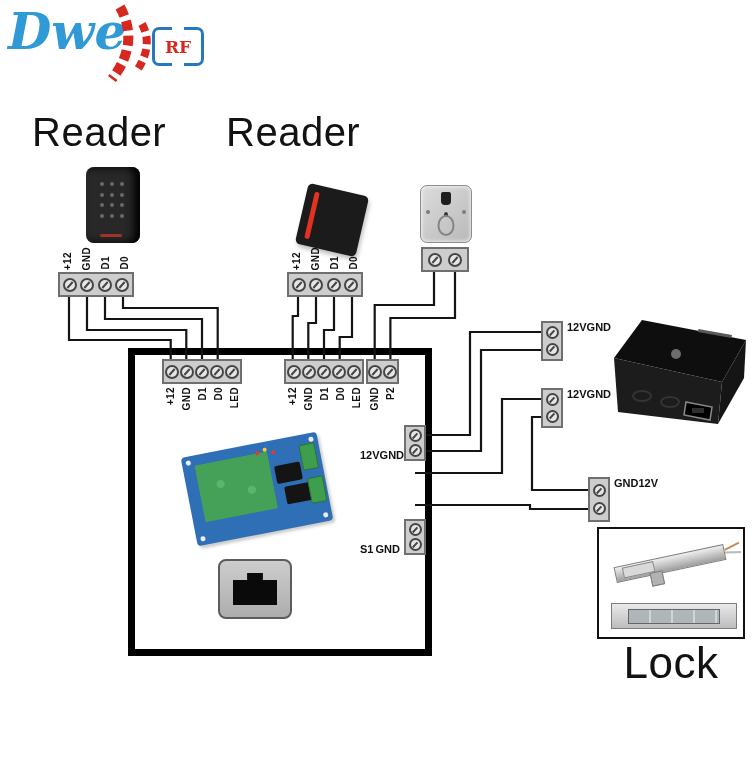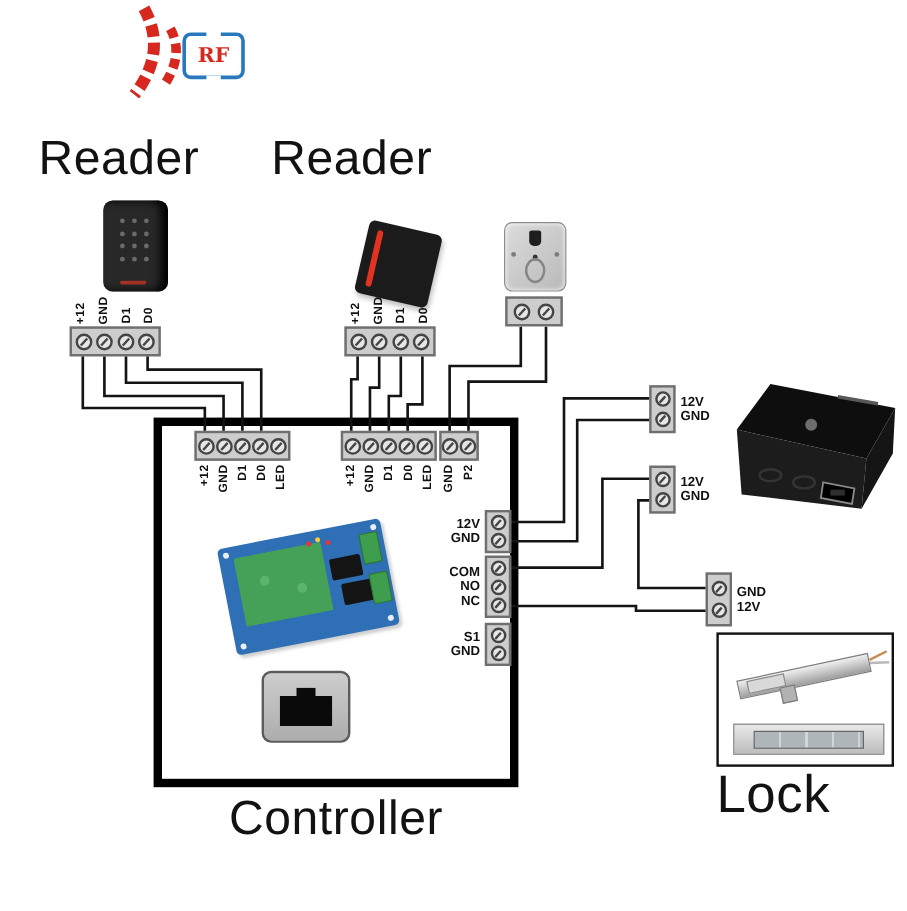--- a/index.html
+++ b/index.html
@@ -30,21 +30,21 @@
          box-sizing:border-box;flex:0 0 auto;}
   .screw.s14{width:14px;height:14px;}
   .screw.s13{width:13px;height:13px;}
   .screw::after{content:"";position:absolute;left:50%;top:50%;width:2px;height:80%;
          background:#454545;transform:translate(-50%,-50%) rotate(42deg);}
   .hlabels{display:flex;flex-direction:row;}
   .hlabels>span{flex:1 1 0;display:flex;justify-content:center;}
   .vtext{writing-mode:vertical-rl;transform:rotate(180deg);
          font:700 10px "Liberation Sans",sans-serif;letter-spacing:0.4px;color:#111;}
   .vtb{position:absolute;display:flex;}
-  .vlabels{display:flex;flex-direction:column;justify-content:center;
+  .vlabels{display:flex;flex-direction:row;justify-content:space-between;
            font:700 11px "Liberation Sans",sans-serif;color:#111;}
   .vlabels.left{align-items:flex-end;padding-right:4px;}
   .vlabels.right{align-items:flex-start;padding-left:4px;}
 
   
   .reader1{position:absolute;left:86px;top:167px;width:54px;height:76px;background:#282828;
            border-radius:8px;box-shadow:inset -6px 0 8px #000;}
   .reader1 .dots{position:absolute;left:11px;top:12px;width:30px;height:42px;display:grid;
            grid-template-columns:repeat(3,1fr);grid-template-rows:repeat(4,1fr);}
   .reader1 .dots i{width:4px;height:4px;border-radius:50%;background:#6a6a6a;margin:auto;}
@@ -103,32 +103,32 @@
   .maglock .inner{position:absolute;left:16px;top:5px;width:90px;height:13px;border:1px solid #666;
            background:repeating-linear-gradient(90deg,#aeb6ba 0 20px,#cfd5d8 20px 22px);}
 
   svg.wires{position:absolute;left:0;top:0;pointer-events:none;}
 </style>
 </head>
 <body>
 
 <div class="stage">
 
+  <div class="brand">Dwe</div>
   <svg class="abs" style="left:98px;top:4px" width="58" height="78" viewBox="0 0 58 78">
     <path d="M 22 3 Q 42 39 14 75" fill="none" stroke="#d6281e" stroke-width="10" stroke-dasharray="10 5"></path>
     <path d="M 44 20 Q 56 42 38 68" fill="none" stroke="#d6281e" stroke-width="8" stroke-dasharray="8 5"></path>
   </svg>
   <div class="rfbadge">
     <span>RF</span>
   </div>
 
   <div class="biglabel" style="left:32px;top:110px;font-size:40px">Reader</div>
   <div class="biglabel" style="left:226px;top:110px;font-size:40px">Reader</div>
-  <div class="biglabel" style="left:128px;top:660px;width:304px;text-align:center;font-size:40px">Controller</div>
-  <div class="biglabel" style="left:597px;top:638px;width:148px;font-size:44px">Lock</div>
+  <div class="biglabel" style="left:597px;top:638px;width:148px;text-align:center;font-size:44px">Lock</div>
 
   <div class="controller"></div>
 
   <svg class="wires" width="756" height="759" viewBox="0 0 756 759">
     <g fill="none" stroke="#141414" stroke-width="2.2">
       <polyline points="69,295 69,340 170.7,340 170.7,362"></polyline>
       <polyline points="87,295 87,330 186.3,330 186.3,362"></polyline>
       <polyline points="105,295 105,319 202,319 202,362"></polyline>
       <polyline points="123,295 123,308 217.7,308 217.7,362"></polyline>
       <polyline points="298,295 298,316 292.7,316 292.7,362"></polyline>
@@ -298,32 +298,20 @@
     <div class="vlabels left" style="width:40px;height:36px">
       <span>12V</span>
       <span>GND</span>
     </div>
     <div class="strip v" style="width:22px;height:36px">
       <span class="screw s13"></span>
       <span class="screw s13"></span>
     </div>
   </div>
 
-  <div class="vtb" style="left:360px;top:463px">
-    <div class="vlabels left" style="width:40px;height:52px">
-      <span>COM</span>
-      <span>NO</span>
-      <span>NC</span>
-    </div>
-    <div class="strip v" style="width:22px;height:52px">
-      <span class="screw s13"></span>
-      <span class="screw s13"></span>
-      <span class="screw s13"></span>
-    </div>
-  </div>
 
   <div class="vtb" style="left:360px;top:519px">
     <div class="vlabels left" style="width:40px;height:36px">
       <span>S1</span>
       <span>GND</span>
     </div>
     <div class="strip v" style="width:22px;height:36px">
       <span class="screw s13"></span>
       <span class="screw s13"></span>
     </div>

